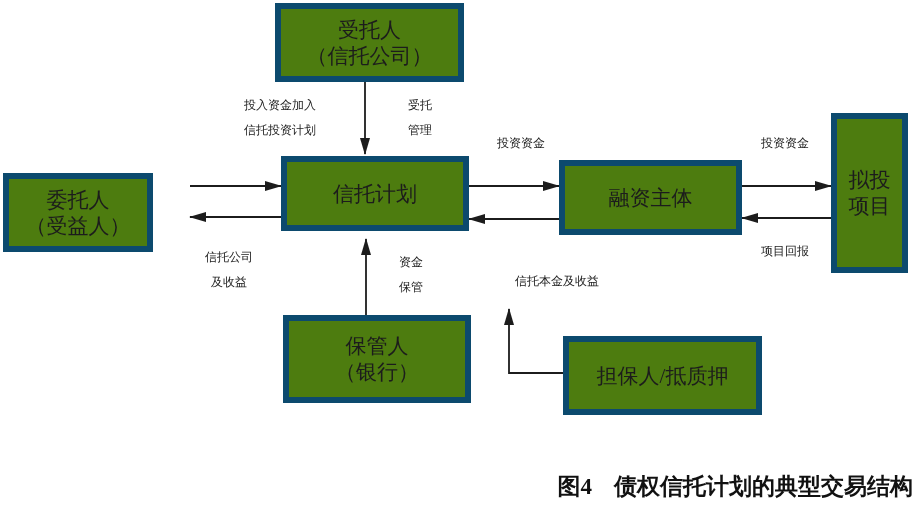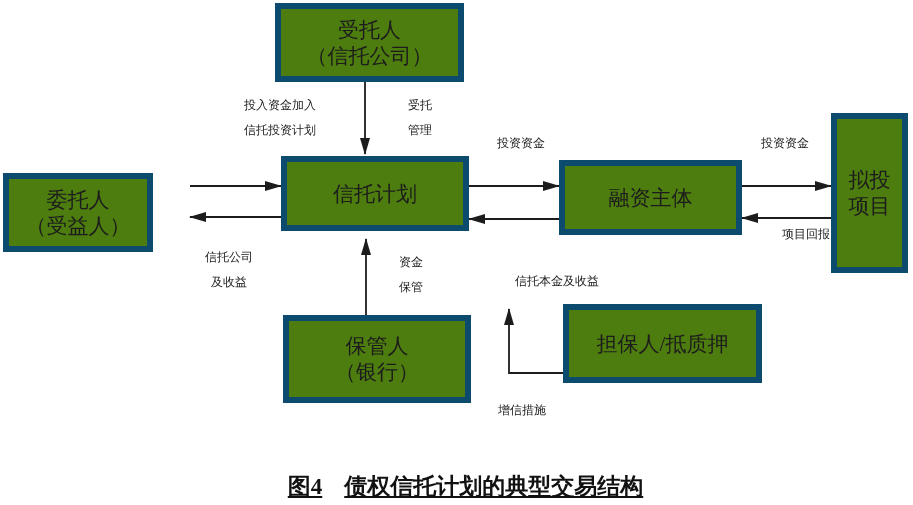--- a/index.html
+++ b/index.html
@@ -49,47 +49,46 @@
   #arrow-layer line, #arrow-layer polyline {
     stroke: #1c1c1c;
     stroke-width: 1.8;
     fill: none;
   }
   .caption {
     position: absolute;
     left: 0;
     top: 471px;
     width: 100%;
-    text-align: center;
+    text-align: right;
     font-weight: bold;
     font-size: 23px;
     color: #111111;
     padding-left: 18px;
     box-sizing: border-box;
-    text-decoration: underline;
   }
   .caption .cap-tag { margin-right: 22px; }
 
   
   #node-trustee        { left: 275px; top: 3px;   width: 189px; height: 79px; }
   #node-principal      { left: 3px;   top: 157px; width: 150px; height: 79px; margin-top: 16px; }
   #node-trust-plan     { left: 281px; top: 156px; width: 188px; height: 75px; }
   #node-financing      { left: 559px; top: 160px; width: 183px; height: 75px; }
   #node-project        { left: 831px; top: 113px; width: 77px;  height: 160px; }
   #node-custodian      { left: 283px; top: 315px; width: 188px; height: 88px; }
-  #node-guarantor      { left: 563px; top: 304px; width: 199px; height: 79px; text-align: center; }
+  #node-guarantor      { left: 563px; top: 336px; width: 199px; height: 79px; text-align: center; }
 
   
   #label-invest-join        { left: 212px; top: 93px;  width: 136px; }
   #label-entrusted-mgmt     { left: 380px; top: 93px;  width: 46px; margin-left: 17px; }
   #label-invest-funds-1     { left: 477px; top: 131px; width: 88px; }
   #label-invest-funds-2     { left: 740px; top: 131px; width: 90px; }
   #label-pay-principal      { left: 184px; top: 245px; width: 90px; }
   #label-trust-return       { left: 479px; top: 245px; width: 156px; margin-top: 24px; }
-  #label-project-return     { left: 740px; top: 222px; width: 90px; text-align: right; }
+  #label-project-return     { left: 740px; top: 239px; width: 90px; }
   #label-fund-custody       { left: 388px; top: 250px; width: 46px; }
   #label-credit-enhancement { left: 476px; top: 398px; width: 92px; }
 </style>
 </head>
 <body>
 
 <div id="canvas">
 
   <svg id="arrow-layer" viewBox="0 0 913 505">
     <defs>
@@ -125,19 +124,18 @@
   <div class="flow-label" id="label-entrusted-mgmt">受托
 管理</div>
   <div class="flow-label" id="label-invest-funds-1">投资资金</div>
   <div class="flow-label" id="label-invest-funds-2">投资资金</div>
   <div class="flow-label" id="label-pay-principal">信托公司
 及收益</div>
   <div class="flow-label" id="label-trust-return">信托本金及收益</div>
   <div class="flow-label" id="label-project-return">项目回报</div>
   <div class="flow-label" id="label-fund-custody">资金
 保管</div>
-  <div class="flow-label" id="label-credit-enhancement">增信措施</div>
 
   <div class="caption">
     <span class="cap-tag">图4</span><span>债权信托计划的典型交易结构</span>
   </div>
 
 </div>
 
 </body></html>

